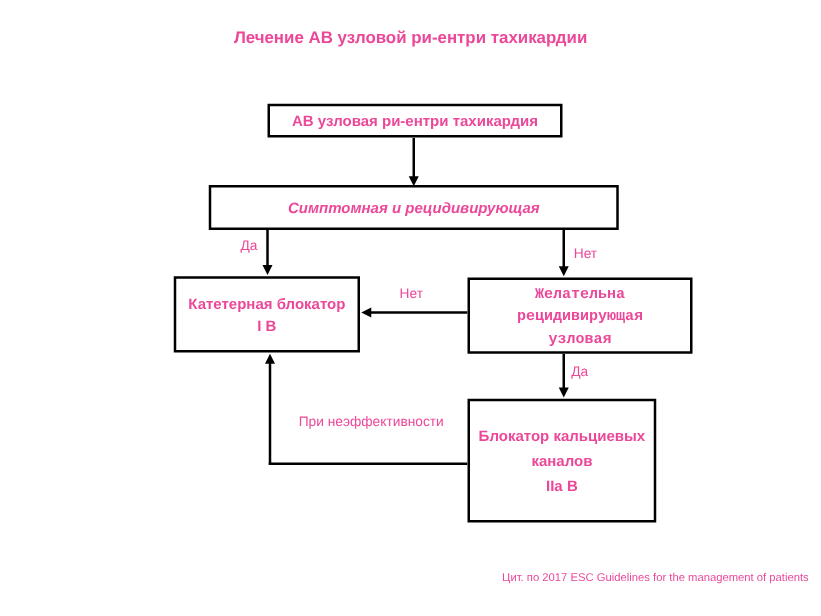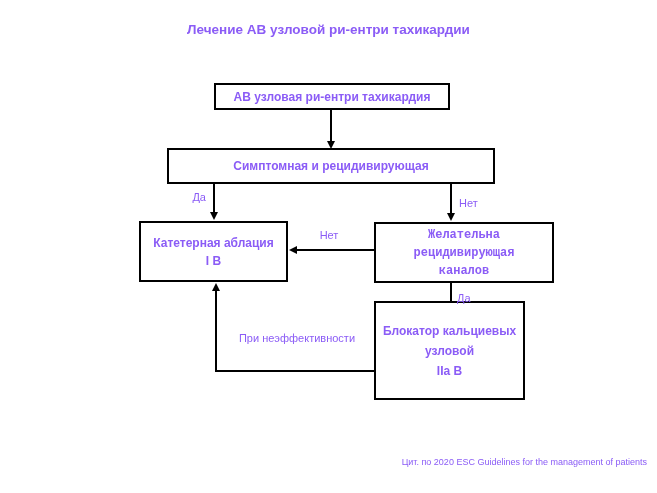--- a/index.html
+++ b/index.html
@@ -1,18 +1,18 @@
 <!DOCTYPE html>
 <html><head>
 <meta charset="utf-8">
 <style>
   html,body { margin:0; padding:0; background:#ffffff; }
   .canvas {
     position:relative; width:657px; height:493px; background:#ffffff;
-    font-family:"Liberation Sans", sans-serif; color:#8b5cf6; overflow:hidden;
+    font-family:"Liberation Sans", sans-serif; color:#ec4899; overflow:hidden;
   }
   .title {
     position:absolute; top:22px; left:0; width:657px;
     text-align:center; font-weight:bold; font-size:13.5px;
   }
   .connectors { position:absolute; left:0; top:0; z-index:1; }
   .node {
     position:absolute; box-sizing:border-box; border:2px solid #000; background:#fff;
     display:flex; flex-direction:column; align-items:center; justify-content:center;
     text-align:center; font-weight:bold; font-size:12px; line-height:18px; z-index:2;
@@ -52,48 +52,48 @@
       <polygon points="289,250 297,246 297,254"></polygon>
       <polygon points="451,318 447,310 455,310"></polygon>
       <polygon points="216,283 212,291 220,291"></polygon>
     </g>
   </svg>
 
   <div class="node" style="left:214px; top:83px; width:236px; height:27px;">
     <span>АВ узловая ри-ентри тахикардия</span>
   </div>
 
-  <div class="node" style="left:167px; top:148px; width:328px; height:36px;">
+  <div class="node" style="left:167px; top:148px; width:328px; height:36px;font-style:italic;">
     <span>Симптомная и рецидивирующая</span>
   </div>
 
   <div class="node" style="left:139px; top:221px; width:149px; height:61px;">
-    <span>Катетерная аблация</span>
+    <span>Катетерная блокатор</span>
     <span>I В</span>
   </div>
 
   <div class="node" style="left:374px; top:222px; width:180px; height:61px;font-family:Liberation Mono, monospace;">
     <span>Желательна</span>
     <span>рецидивирующая</span>
-    <span>каналов</span>
+    <span>узловая</span>
   </div>
 
-  <div class="node node-blocker" style="left:374px; top:301px; width:151px; height:99px;">
+  <div class="node node-blocker" style="left:374px; top:319px; width:151px; height:99px;">
     <span>Блокатор кальциевых</span>
-    <span>узловой</span>
+    <span>каналов</span>
     <span>IIa B</span>
   </div>
 
   <div class="edge-label right" style="left:178px; top:191px; width:28px;">Да</div>
 
   <div class="edge-label" style="left:459px; top:197px;">Нет</div>
 
   <div class="edge-label center" style="left:304px; top:229px; width:50px;">Нет</div>
 
   <div class="edge-label" style="left:457px; top:292px;">Да</div>
 
   <div class="edge-label center" style="left:212px; top:332px; width:170px;">При неэффективности</div>
 
   <div class="citation">
-    <div>Цит. по 2020 ESC Guidelines for the management of patients</div>
+    <div>Цит. по 2017 ESC Guidelines for the management of patients</div>
   </div>
 
 </div>
 
 </body></html>

